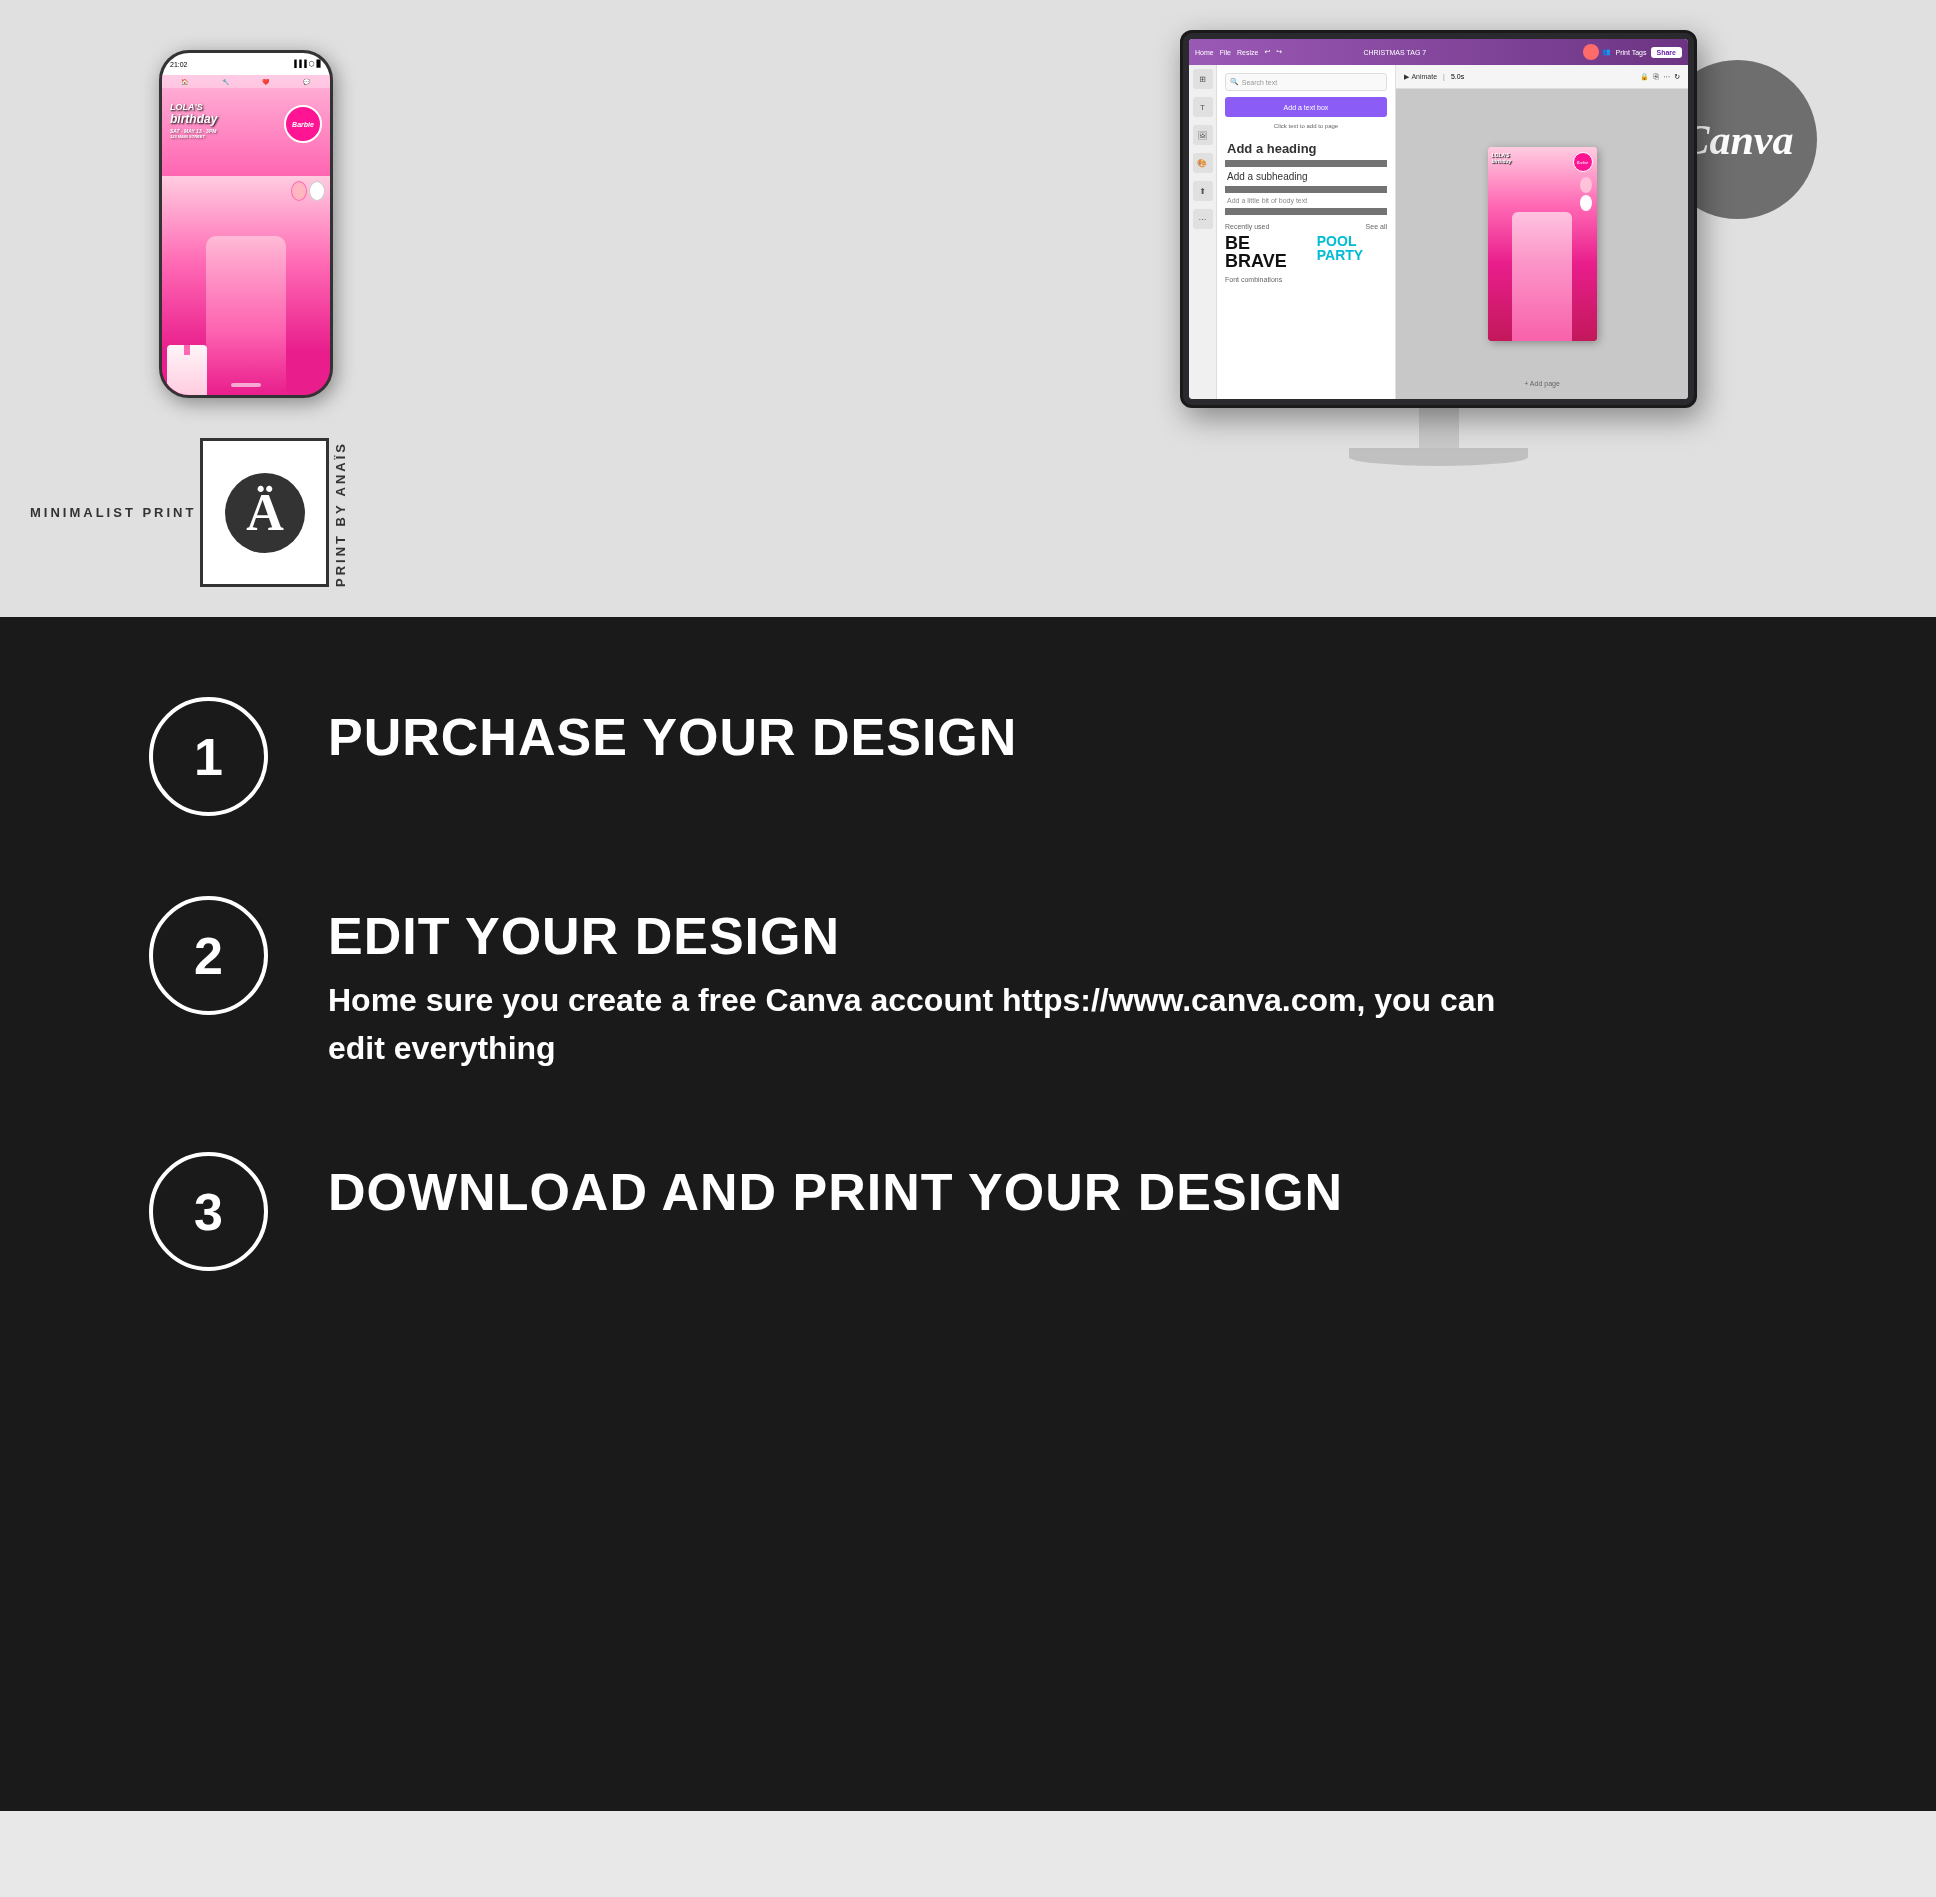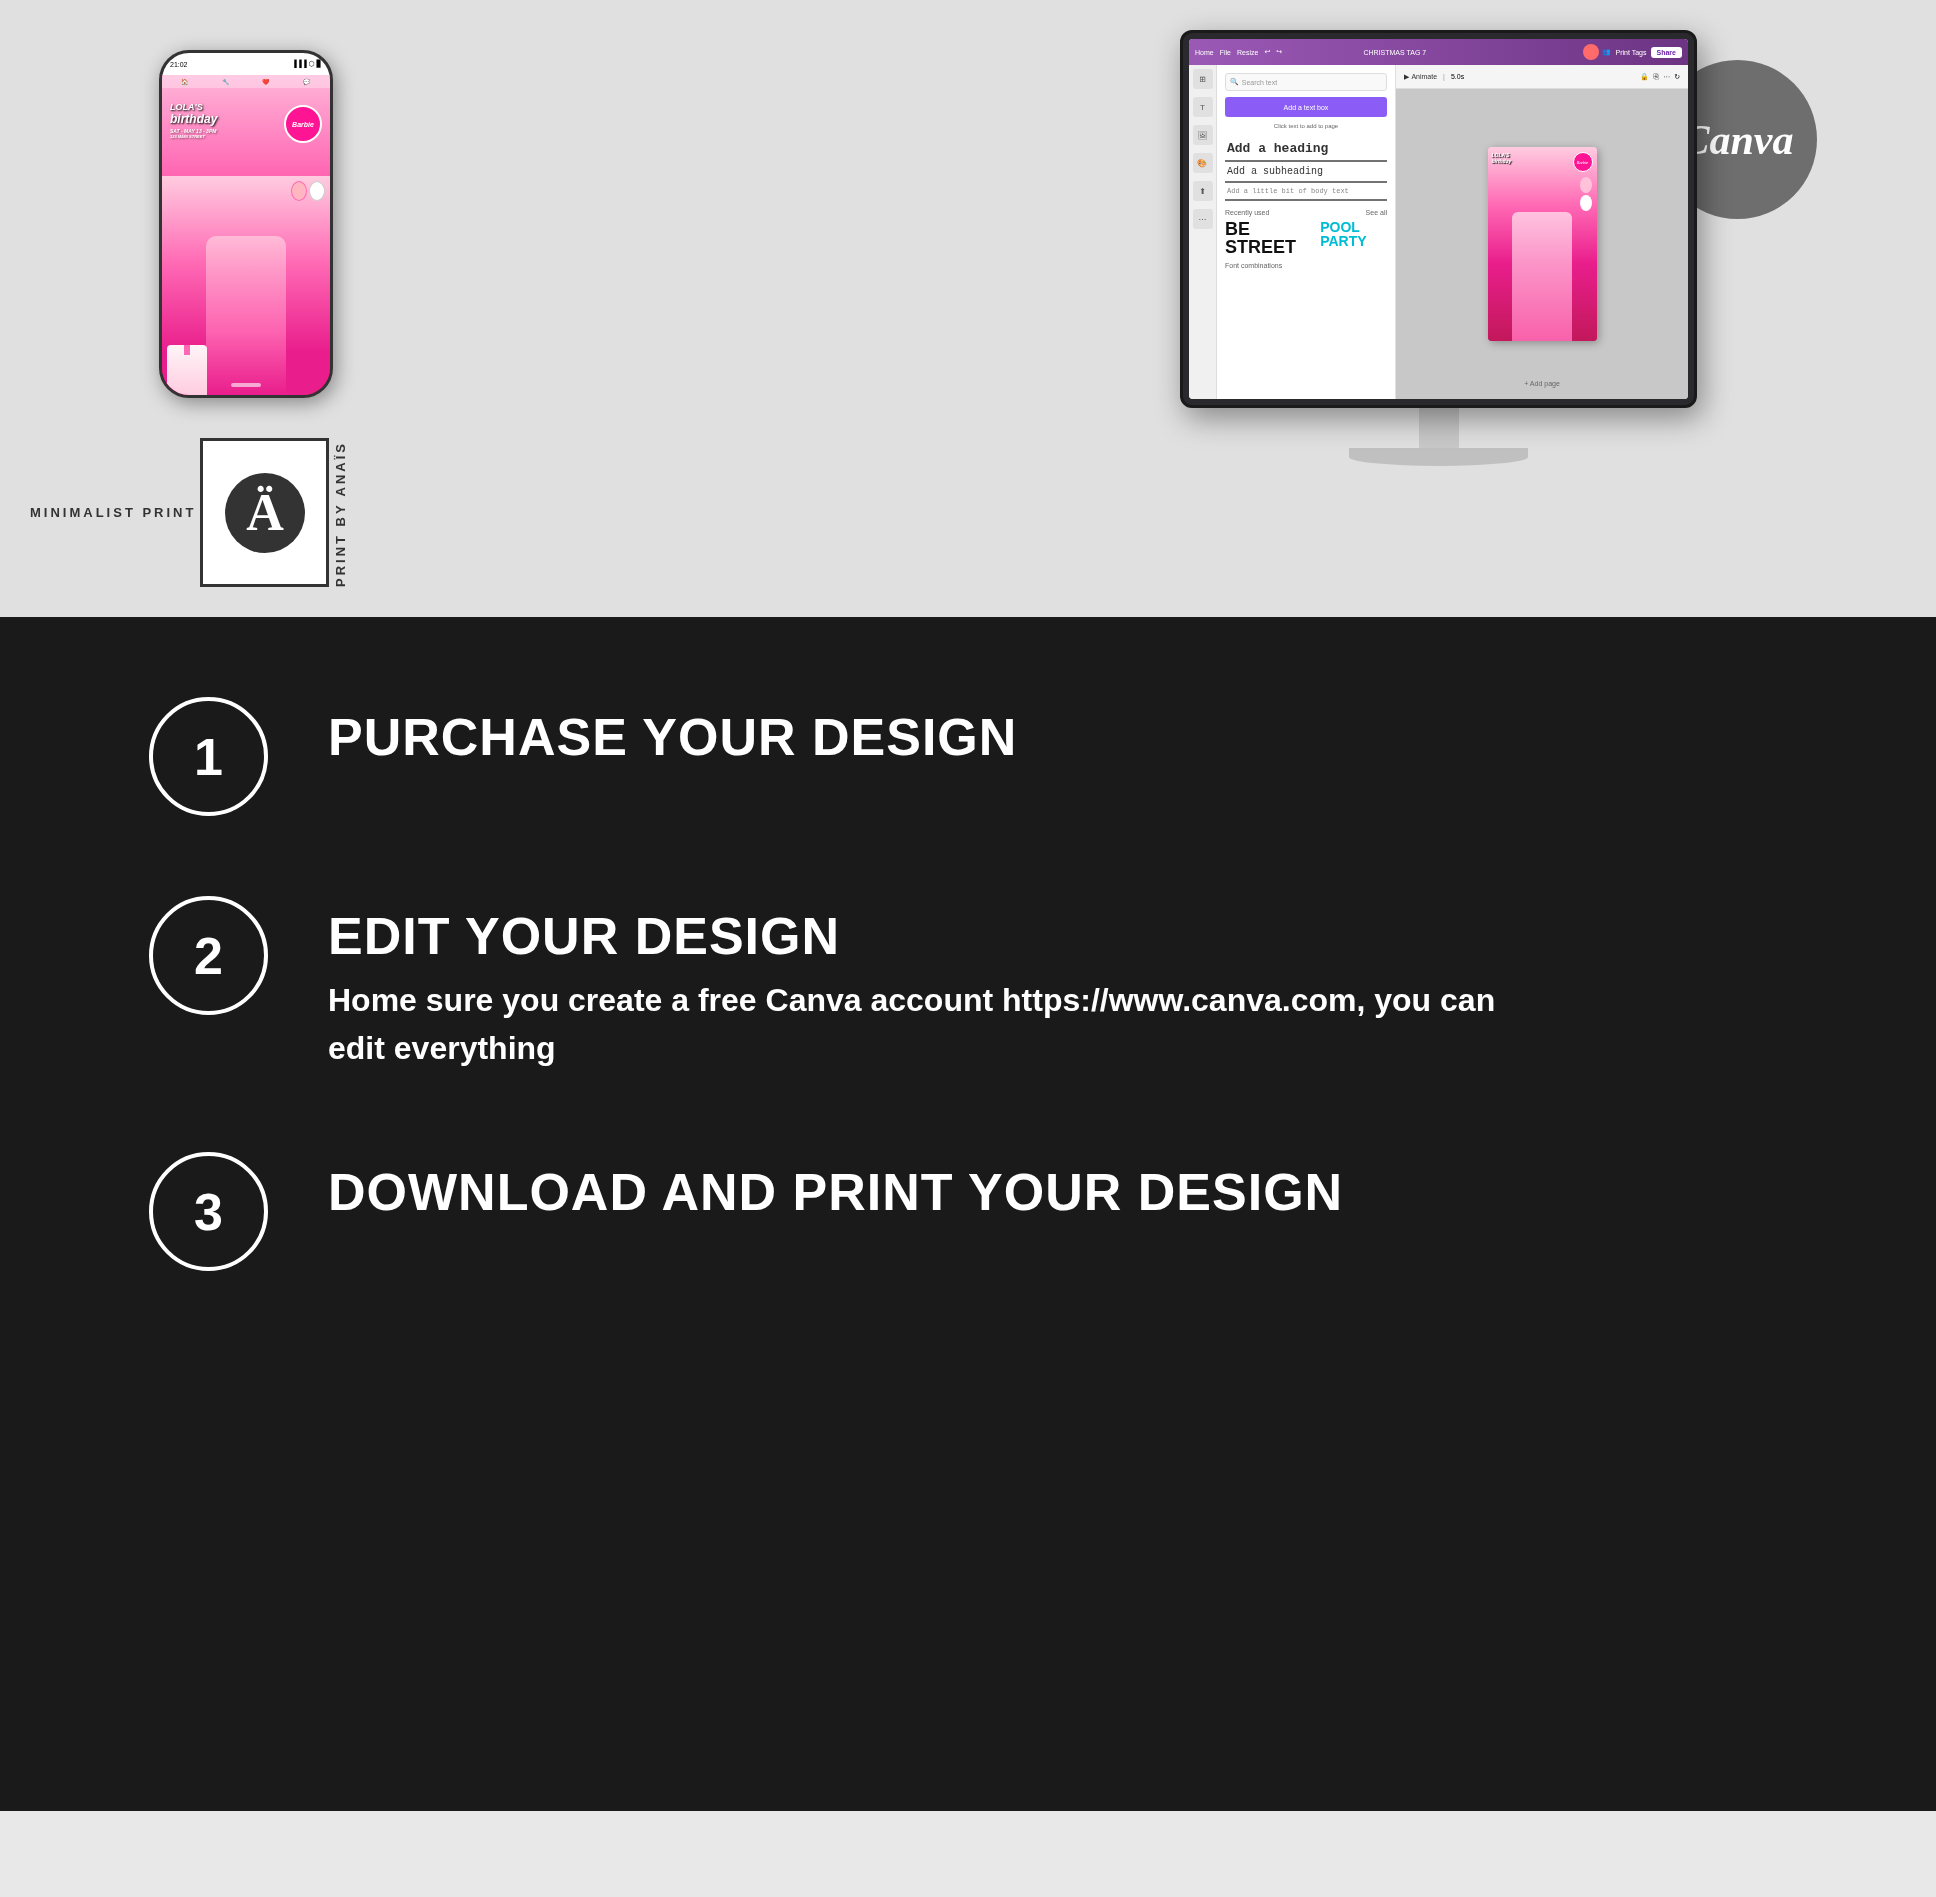--- a/index.html
+++ b/index.html
@@ -257,24 +257,23 @@
       margin-bottom: 6px;
     }
     .editor-click-hint {
       font-size: 6px;
       color: #666;
       text-align: center;
       margin-bottom: 8px;
     }
     .editor-heading-item {
       padding: 4px 2px;
-      border-bottom: 2px solid #737373;
+      border-bottom: 7px solid #737373;
       font-size: 9px;
       color: #333;
-      font-family: Liberation Mono, monospace;
     }
     .editor-heading-item.large { font-size: 13px; font-weight: bold; }
     .editor-heading-item.medium { font-size: 10px; }
     .editor-heading-item.small { font-size: 7px; color: #888; }
     .editor-recently-used {
       margin-top: 8px;
     }
     .editor-recently-header {
       display: flex;
       justify-content: space-between;
@@ -556,21 +555,21 @@
               <div class="editor-heading-item medium">Add a subheading</div>
               <div class="editor-heading-item small">Add a little bit of body text</div>
 
               <div class="editor-recently-used">
                 <div class="editor-recently-header">
                   <span>Recently used</span>
                   <span>See all</span>
                 </div>
                 <div class="editor-font-samples">
                   <div>
-                    <span class="font-sample-be-brave">BE STREET</span>
+                    <span class="font-sample-be-brave">BE BRAVE</span>
                   </div>
                   <div style="font-size:14px;font-weight:900;color:#00bcd4;line-height:1;margin-left:16px;">
                     <span>POOL PARTY</span>
                   </div>
                 </div>
               </div>
               <div class="editor-font-combos-label">Font combinations</div>
             </div>
 
             <div class="editor-canvas-area">

